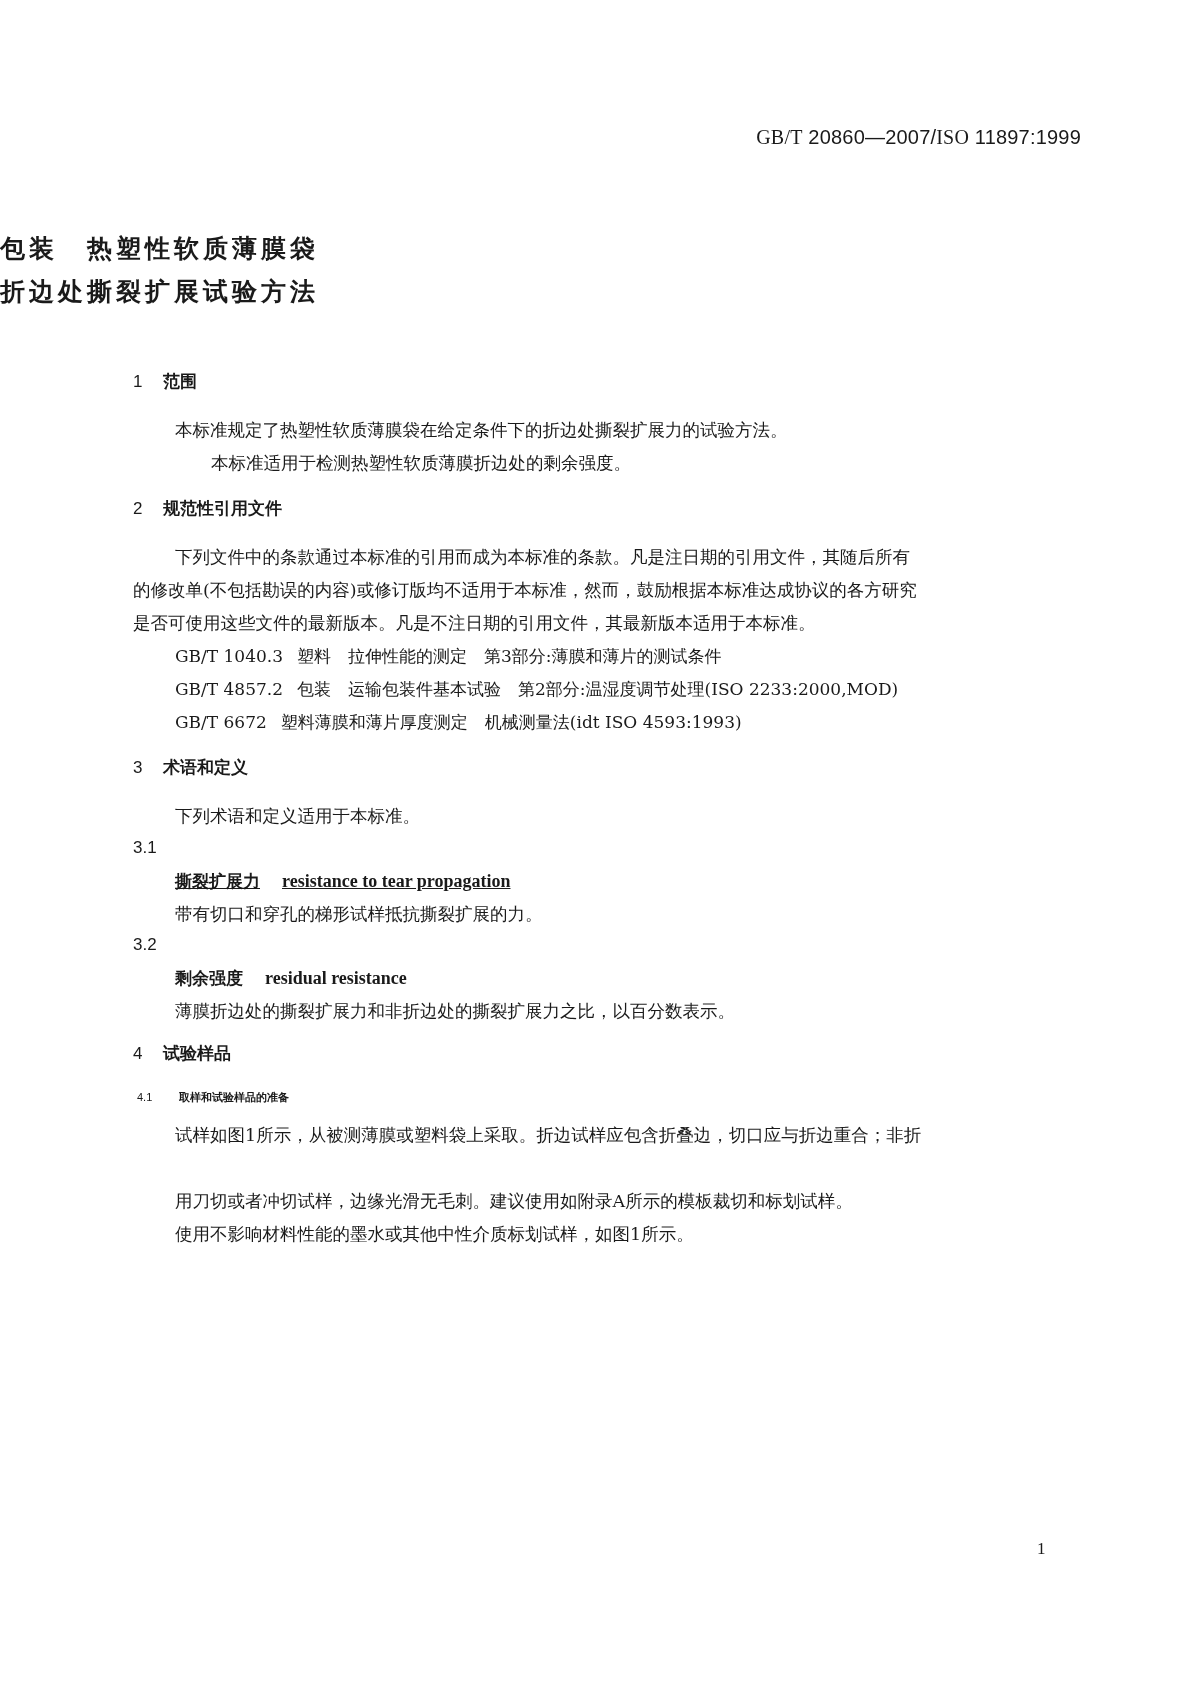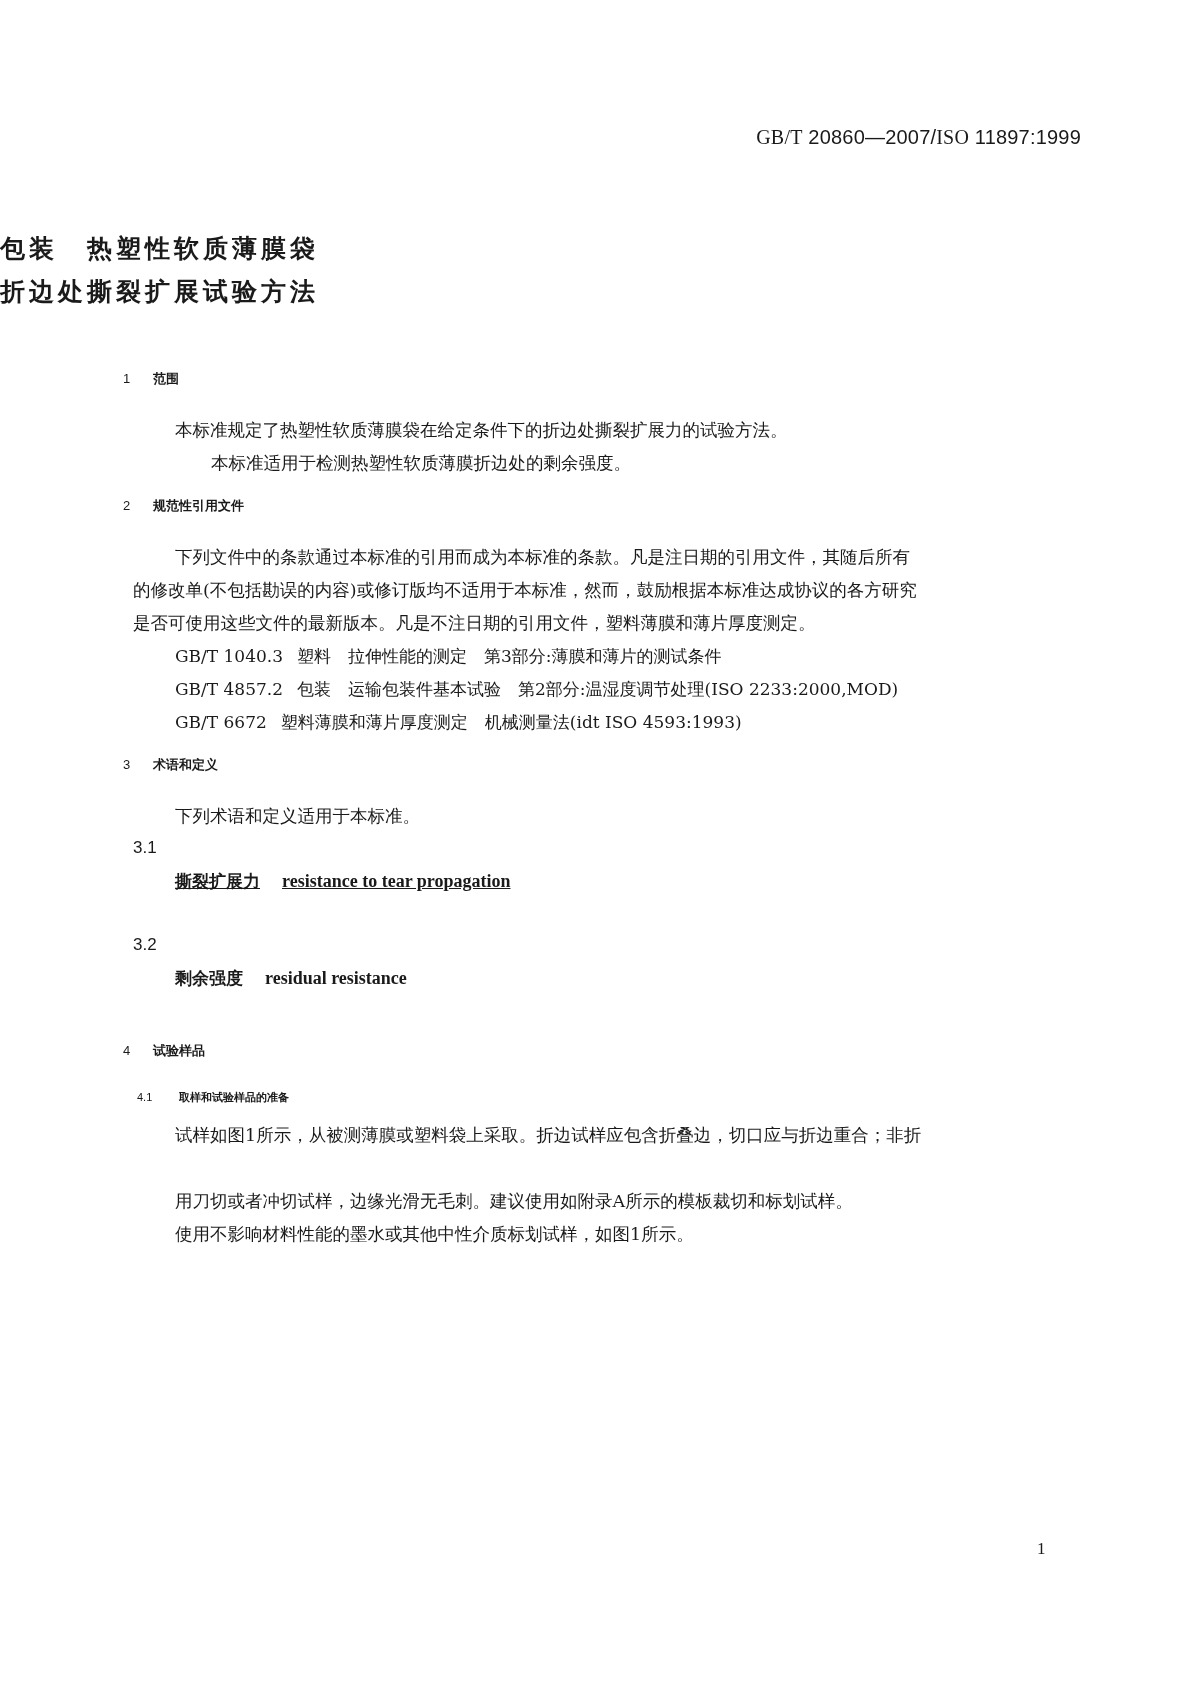--- a/index.html
+++ b/index.html
@@ -3,21 +3,21 @@
   <meta charset="utf-8">
   <style>
     html, body { margin: 0; padding: 0; background: #ffffff; }
     body { width: 1191px; height: 1684px; position: relative; overflow: hidden; color: #1a1a1a; }
     .page { position: absolute; left: 0; top: 0; width: 1191px; height: 1684px; }
     .std-header { position: absolute; right: 110px; top: 126px; font-family: "Liberation Sans", sans-serif; font-size: 20px; letter-spacing: 0.2px; }
     .std-header .b { font-family: "Liberation Serif", serif; font-weight: normal; }
     .title { position: absolute; left: 0; width: 1191px; text-align: left; font-family: "DejaVu Sans", sans-serif; font-weight: bold; font-size: 25px; letter-spacing: 4px; }
     .t1 { top: 232px; }
     .t2 { top: 275px; }
-    .h { position: absolute; left: 123px; font-family: "DejaVu Sans", sans-serif; font-weight: bold; font-size: 13px; }
+    .h { position: absolute; left: 133px; font-family: "DejaVu Sans", sans-serif; font-weight: bold; font-size: 17px; }
     .h .num { font-family: "Liberation Sans", sans-serif; font-weight: normal; display: inline-block; width: 30px; }
     .p { position: absolute; left: 175px; font-family: "DejaVu Serif", serif; font-size: 17.5px; white-space: nowrap; }
     .p.full { left: 133px; }
     .ref { position: absolute; left: 175px; font-family: "DejaVu Serif", serif; font-size: 17px; white-space: nowrap; }
     .ref .code { display: inline-block; margin-right: 14px; }
     .subnum { position: absolute; left: 133px; font-family: "Liberation Sans", sans-serif; font-size: 17px; }
     .term { position: absolute; left: 175px; font-family: "DejaVu Sans", sans-serif; font-weight: bold; font-size: 17px; white-space: nowrap; }
     .term .en { font-family: "Liberation Serif", serif; font-weight: bold; font-size: 18px; margin-left: 22px; }
     .h41 { position: absolute; left: 137px; font-family: "DejaVu Sans", sans-serif; font-weight: bold; font-size: 11px; }
     .h41 .num { font-family: "Liberation Sans", sans-serif; font-weight: normal; display: inline-block; width: 42px; }
@@ -41,46 +41,48 @@
     <span class="num">1</span><span>范围</span>
   </div>
   <div class="p" style="top:418px;">本标准规定了热塑性软质薄膜袋在给定条件下的折边处撕裂扩展力的试验方法。</div>
   <div class="p" style="top:451px;margin-left:36px;">本标准适用于检测热塑性软质薄膜折边处的剩余强度。</div>
 
   <div class="h" style="top:497px;">
     <span class="num">2</span><span>规范性引用文件</span>
   </div>
   <div class="p" style="top:545px;">下列文件中的条款通过本标准的引用而成为本标准的条款。凡是注日期的引用文件，其随后所有</div>
   <div class="p full" style="top:578px;">的修改单(不包括勘误的内容)或修订版均不适用于本标准，然而，鼓励根据本标准达成协议的各方研究</div>
-  <div class="p full" style="top:611px;">是否可使用这些文件的最新版本。凡是不注日期的引用文件，塑料薄膜和薄片厚度测定。</div>
+  <div class="p full" style="top:611px;">是否可使用这些文件的最新版本。凡是不注日期的引用文件，其最新版本适用于本标准。</div>
 
   <div class="ref" style="top:645px;">
     <span class="code">GB/T 1040.3</span><span>塑料　拉伸性能的测定　第3部分:薄膜和薄片的测试条件</span>
   </div>
   <div class="ref" style="top:678px;">
     <span class="code">GB/T 4857.2</span><span>包装　运输包装件基本试验　第2部分:温湿度调节处理(ISO 2233:2000,MOD)</span>
   </div>
   <div class="ref" style="top:711px;">
     <span class="code">GB/T 6672</span><span>塑料薄膜和薄片厚度测定　机械测量法(idt ISO 4593:1993)</span>
   </div>
 
   <div class="h" style="top:756px;">
     <span class="num">3</span><span>术语和定义</span>
   </div>
   <div class="p" style="top:804px;">下列术语和定义适用于本标准。</div>
 
   <div class="subnum" style="top:838px;">3.1</div>
   <div class="term" style="top:870px;text-decoration:underline;">
     <span>撕裂扩展力</span><span class="en">resistance to tear propagation</span>
   </div>
+  <div class="p" style="top:902px;">带有切口和穿孔的梯形试样抵抗撕裂扩展的力。</div>
 
   <div class="subnum" style="top:935px;">3.2</div>
   <div class="term" style="top:967px;">
     <span>剩余强度</span><span class="en">residual resistance</span>
   </div>
+  <div class="p" style="top:999px;">薄膜折边处的撕裂扩展力和非折边处的撕裂扩展力之比，以百分数表示。</div>
 
   <div class="h" style="top:1042px;">
     <span class="num">4</span><span>试验样品</span>
   </div>
   <div class="h41" style="top:1090px;">
     <span class="num">4.1</span><span>取样和试验样品的准备</span>
   </div>
   <div class="p" style="top:1123px;">试样如图1所示，从被测薄膜或塑料袋上采取。折边试样应包含折叠边，切口应与折边重合；非折</div>
   <div class="p" style="top:1189px;">用刀切或者冲切试样，边缘光滑无毛刺。建议使用如附录A所示的模板裁切和标划试样。</div>
   <div class="p" style="top:1222px;">使用不影响材料性能的墨水或其他中性介质标划试样，如图1所示。</div>

